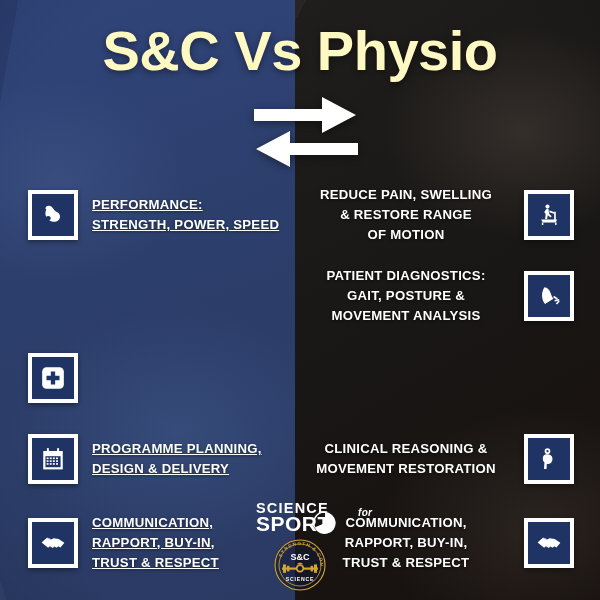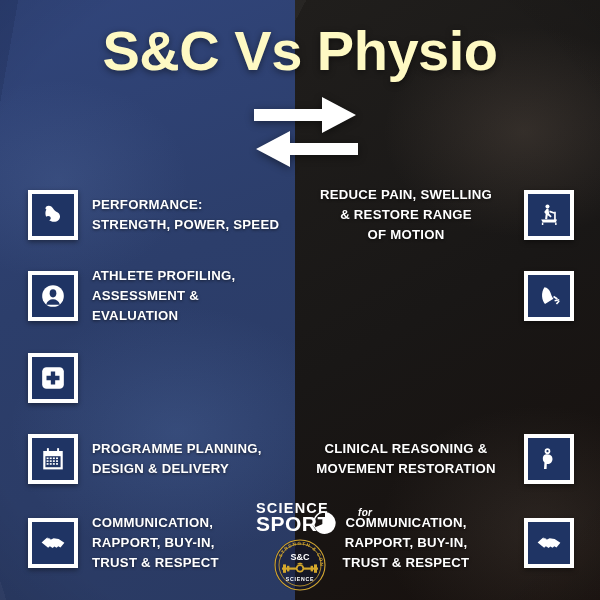--- a/index.html
+++ b/index.html
@@ -81,21 +81,21 @@
   .row.left  { left: 28px;  width: 262px; }
   .row.right { right: 26px; width: 272px; flex-direction: row-reverse; }
   .row .txt {
     color: #ffffff;
     font-size: 13.2px;
     font-weight: bold;
     line-height: 1.52;
     letter-spacing: 0.25px;
     text-shadow: 0 1px 3px rgba(0,0,0,0.55);
   }
-  .row.left  .txt { text-align: left;  flex: 1; }
+  .row.left  .txt { text-align: left;  flex: 1; text-decoration: underline; }
   .row.right .txt { text-align: center; flex: 1; }
   
   .tile {
     width: 50px; height: 50px;
     flex: 0 0 50px;
     background: #ffffff;
     padding: 4px;
     box-sizing: border-box;
     box-shadow: 0 2px 5px rgba(0,0,0,0.42);
   }
@@ -174,34 +174,20 @@
       <div class="inner">
         <svg width="26" height="26" viewBox="0 0 24 24" fill="#ffffff">
           <path d="M5 6c0-1.6 1.3-2.6 3-2.6 2 0 3.2 1.2 4.1 2.6.9 1.4 1.5 2.2 3 2.9 1.9.9 3.4 2.2 3.4 4.4 0 2.8-2.4 4.9-5.6 4.9-1.9 0-3.4-.6-4.5-1.4.9-.3 1.5-1 1.5-1.9 0-1.2-1-2-2.3-2-.8 0-1.5.3-1.9.8-.4-.9-.7-2-.7-3.2 0-1.6.5-2.7.9-3.5-.6-.2-.9-.6-.9-1z"></path>
         </svg>
       </div>
     </div>
     <div class="txt" style="white-space:pre-line">PERFORMANCE:
 STRENGTH, POWER, SPEED</div>
   </div>
 
-  <div class="row left" style="top:270px;height:52px">
-    <div class="tile">
-      <div class="inner">
-        <svg width="26" height="26" viewBox="0 0 24 24" fill="#ffffff">
-          <circle cx="12" cy="12" r="10" fill="#ffffff"></circle>
-          <ellipse cx="12" cy="9.5" rx="3.1" ry="3.8" fill="#1f3464"></ellipse>
-          <path d="M5.6 20c.9-3.2 3.4-5 6.4-5s5.5 1.8 6.4 5z" fill="#1f3464"></path>
-        </svg>
-      </div>
-    </div>
-    <div class="txt" style="white-space:pre-line">ATHLETE  PROFILING,
-ASSESSMENT &amp;
-EVALUATION</div>
-  </div>
 
   <div class="row left" style="top:352px;height:52px">
     <div class="tile">
       <div class="inner">
         <svg width="26" height="26" viewBox="0 0 24 24">
           <rect x="2" y="2" width="20" height="20" rx="4" fill="#ffffff"></rect>
           <path d="M10 6h4v4h4v4h-4v4h-4v-4H6v-4h4z" fill="#1f3464"></path>
         </svg>
       </div>
     </div>
@@ -274,20 +260,23 @@
         <svg width="27" height="27" viewBox="0 0 24 24" fill="#ffffff">
           <path d="M7.5 3.8c2.6.4 4.4 2.2 5.3 4.6.8 2.2 1.5 4.1 2.7 5.5L8 18.6c-1.4-1.6-2.4-3.9-2.6-6.7-.2-2.9.6-6.1 2.1-8.1z"></path>
           <g>
             <rect x="16.4" y="15" width="4.2" height="1.5" transform="rotate(-12 16.4 15)"></rect>
             <rect x="16" y="11.4" width="4" height="1.5" transform="rotate(32 16 11.4)"></rect>
             <rect x="17.6" y="18.2" width="3.6" height="1.5" transform="rotate(-48 17.6 18.2)"></rect>
           </g>
         </svg>
       </div>
     </div>
+    <div class="txt" style="white-space:pre-line">PATIENT DIAGNOSTICS:
+GAIT, POSTURE &amp;
+MOVEMENT ANALYSIS</div>
   </div>
 
 
   <div class="row right" style="top:433px;height:52px">
     <div class="tile">
       <div class="inner">
         <svg width="27" height="27" viewBox="0 0 24 24" fill="#ffffff">
           <circle cx="10.2" cy="4.6" r="2.5"></circle>
           <circle cx="10.2" cy="4.6" r="1" fill="#1f3464"></circle>
           <path d="M8.2 7.6c2.2-.7 4.6-.3 5.8 1.6 1.1 1.8.8 4.3-.6 5.7-1.1 1.1-2.6 1.4-3.8 1.1l-.2 4.4H7.1l.4-5.7c-1.1-1.1-1.6-2.7-1.4-4.3.1-1.2.9-2.3 2.1-2.8z"></path>

